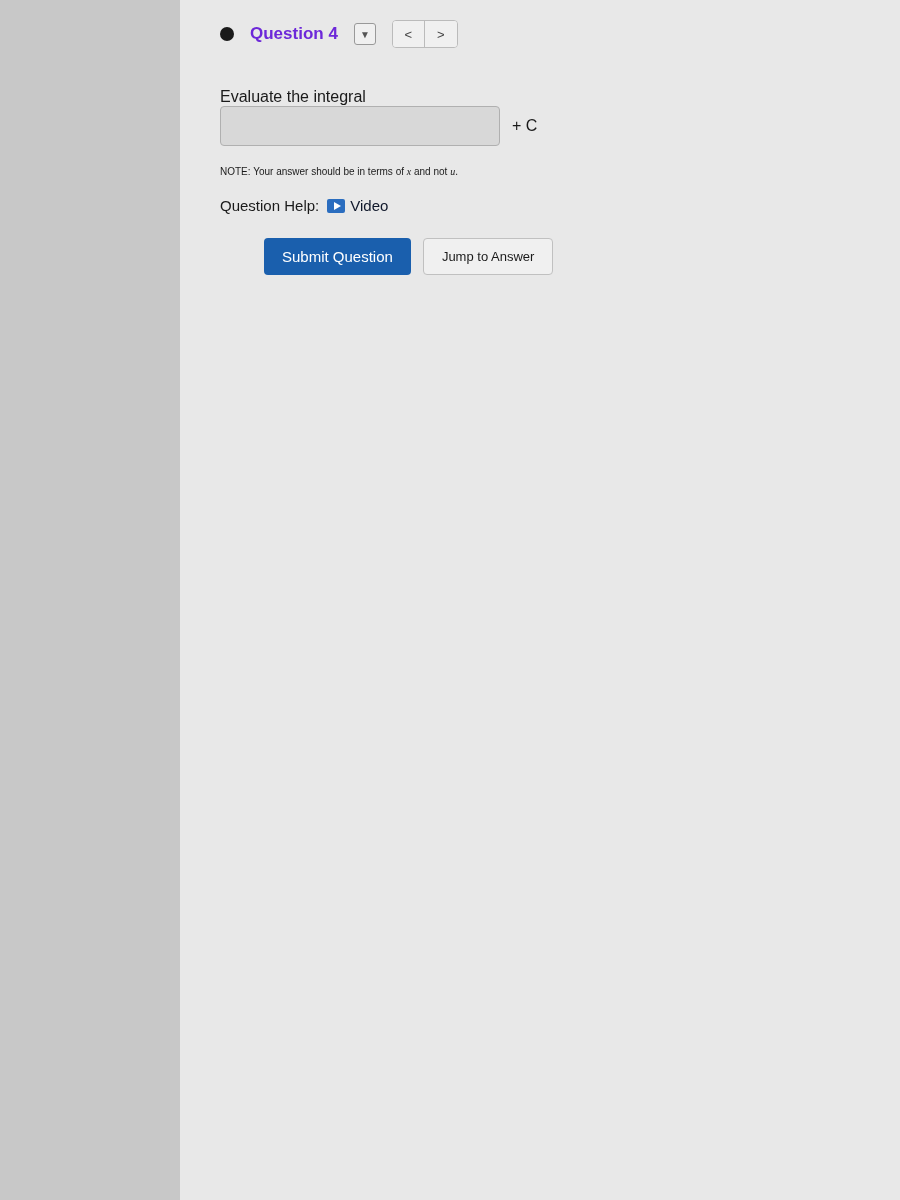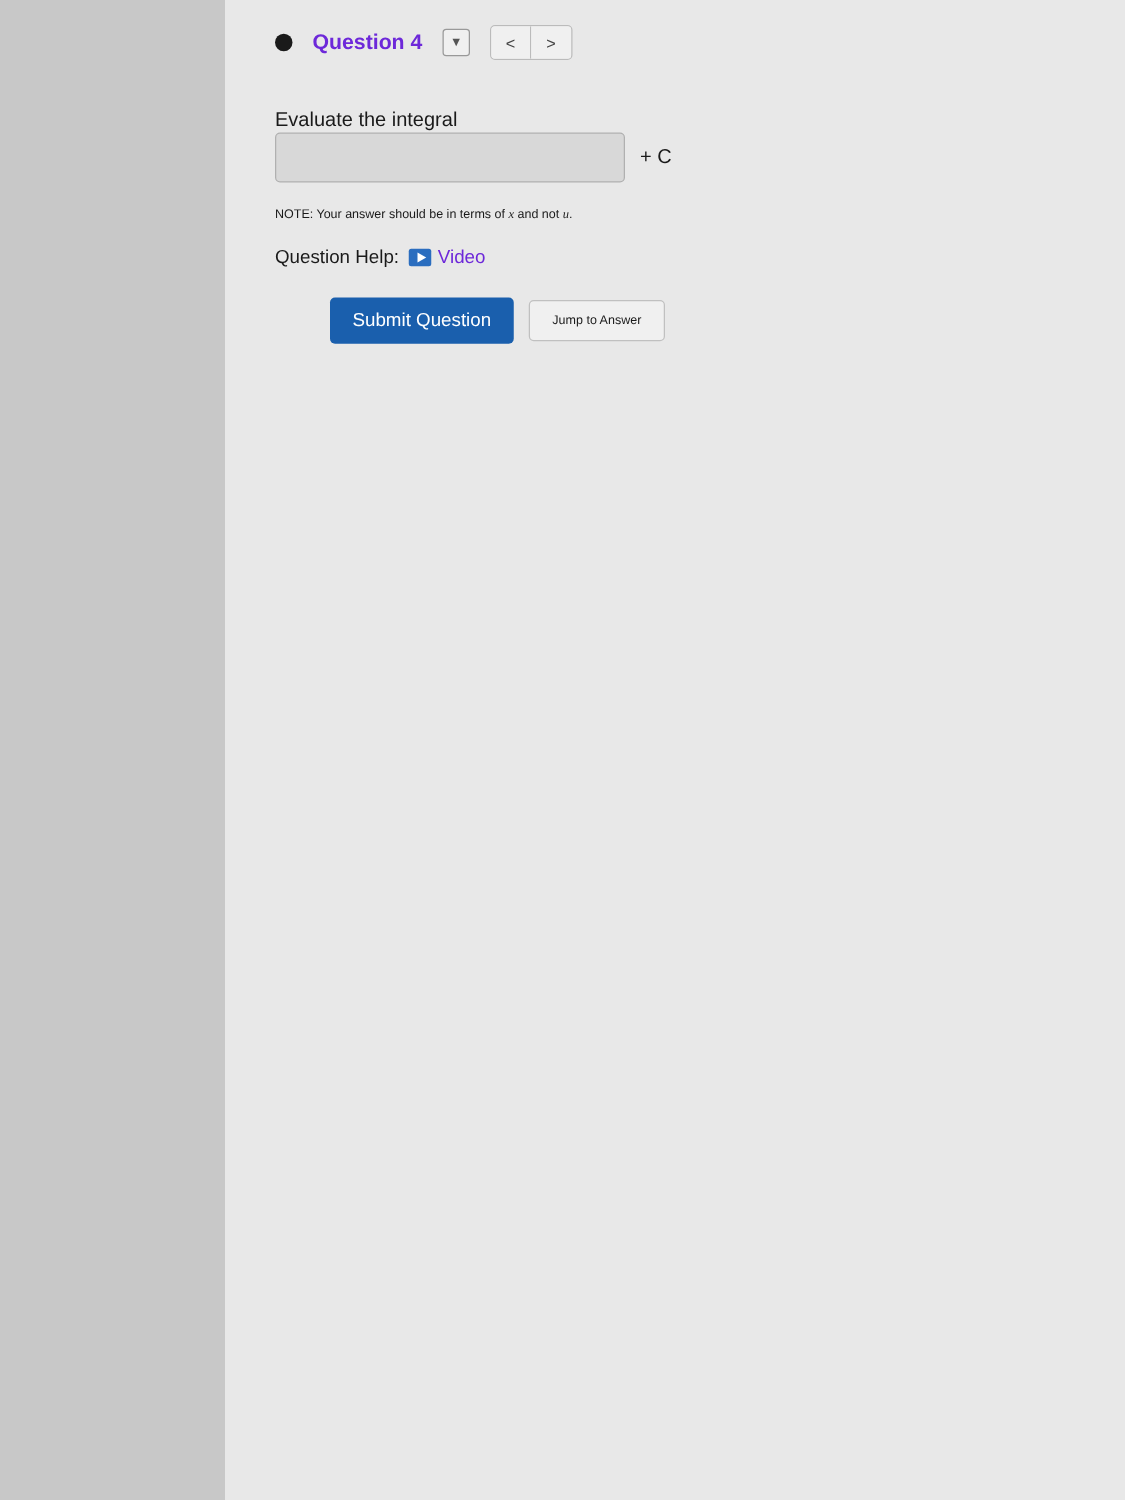--- a/index.html
+++ b/index.html
@@ -180,21 +180,21 @@
       gap: 8px;
       margin-bottom: 24px;
       font-size: 15px;
       color: #1a1a1a;
     }
 
     .video-link {
       display: flex;
       align-items: center;
       gap: 5px;
-      color: #6d28d9;
+      color: #0f172a;
       text-decoration: none;
       cursor: pointer;
       font-size: 15px;
     }
 
     .video-icon {
       width: 18px;
       height: 14px;
       background-color: #2a6dbf;
       border-radius: 2px;
@@ -229,21 +229,21 @@
       cursor: pointer;
       margin-left: 44px;
     }
 
     .jump-btn {
       background-color: #f0f0f0;
       color: #1a1a1a;
       border: 1px solid #c0c0c0;
       border-radius: 4px;
       padding: 10px 18px;
-      font-size: 10px;
+      font-size: 13px;
       cursor: pointer;
     }
   </style>
 </head>
 <body>
 
 <div class="page-container">
   <div class="left-sidebar"></div>
   <div class="main-content">
 

